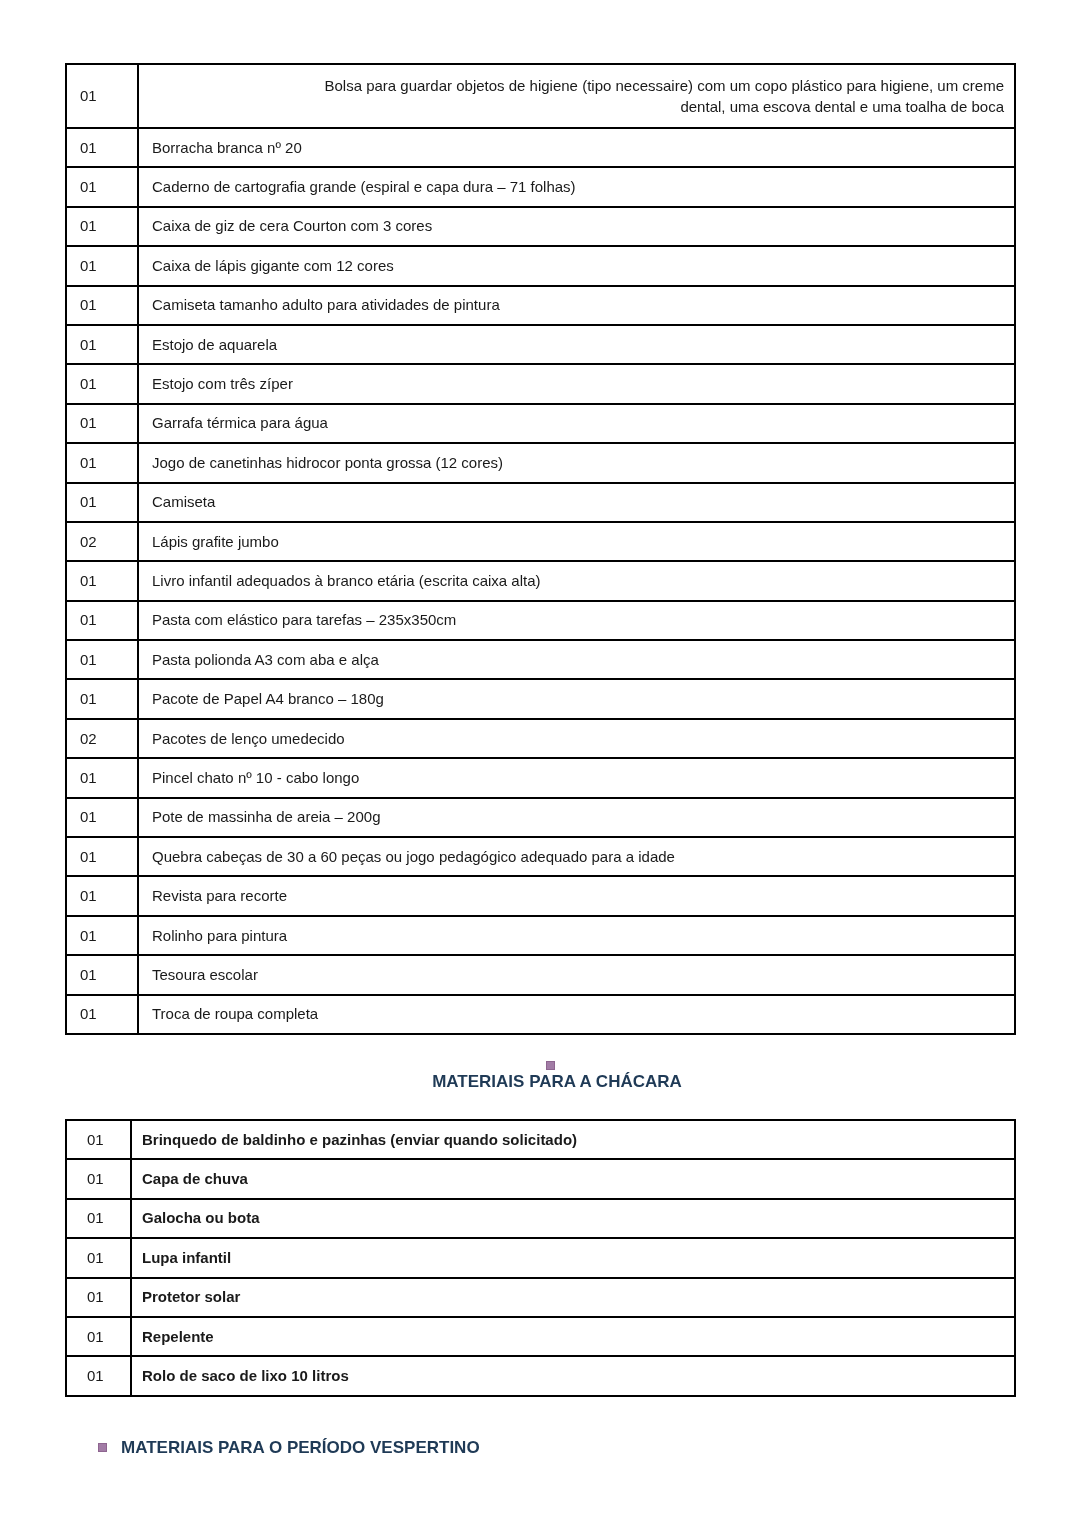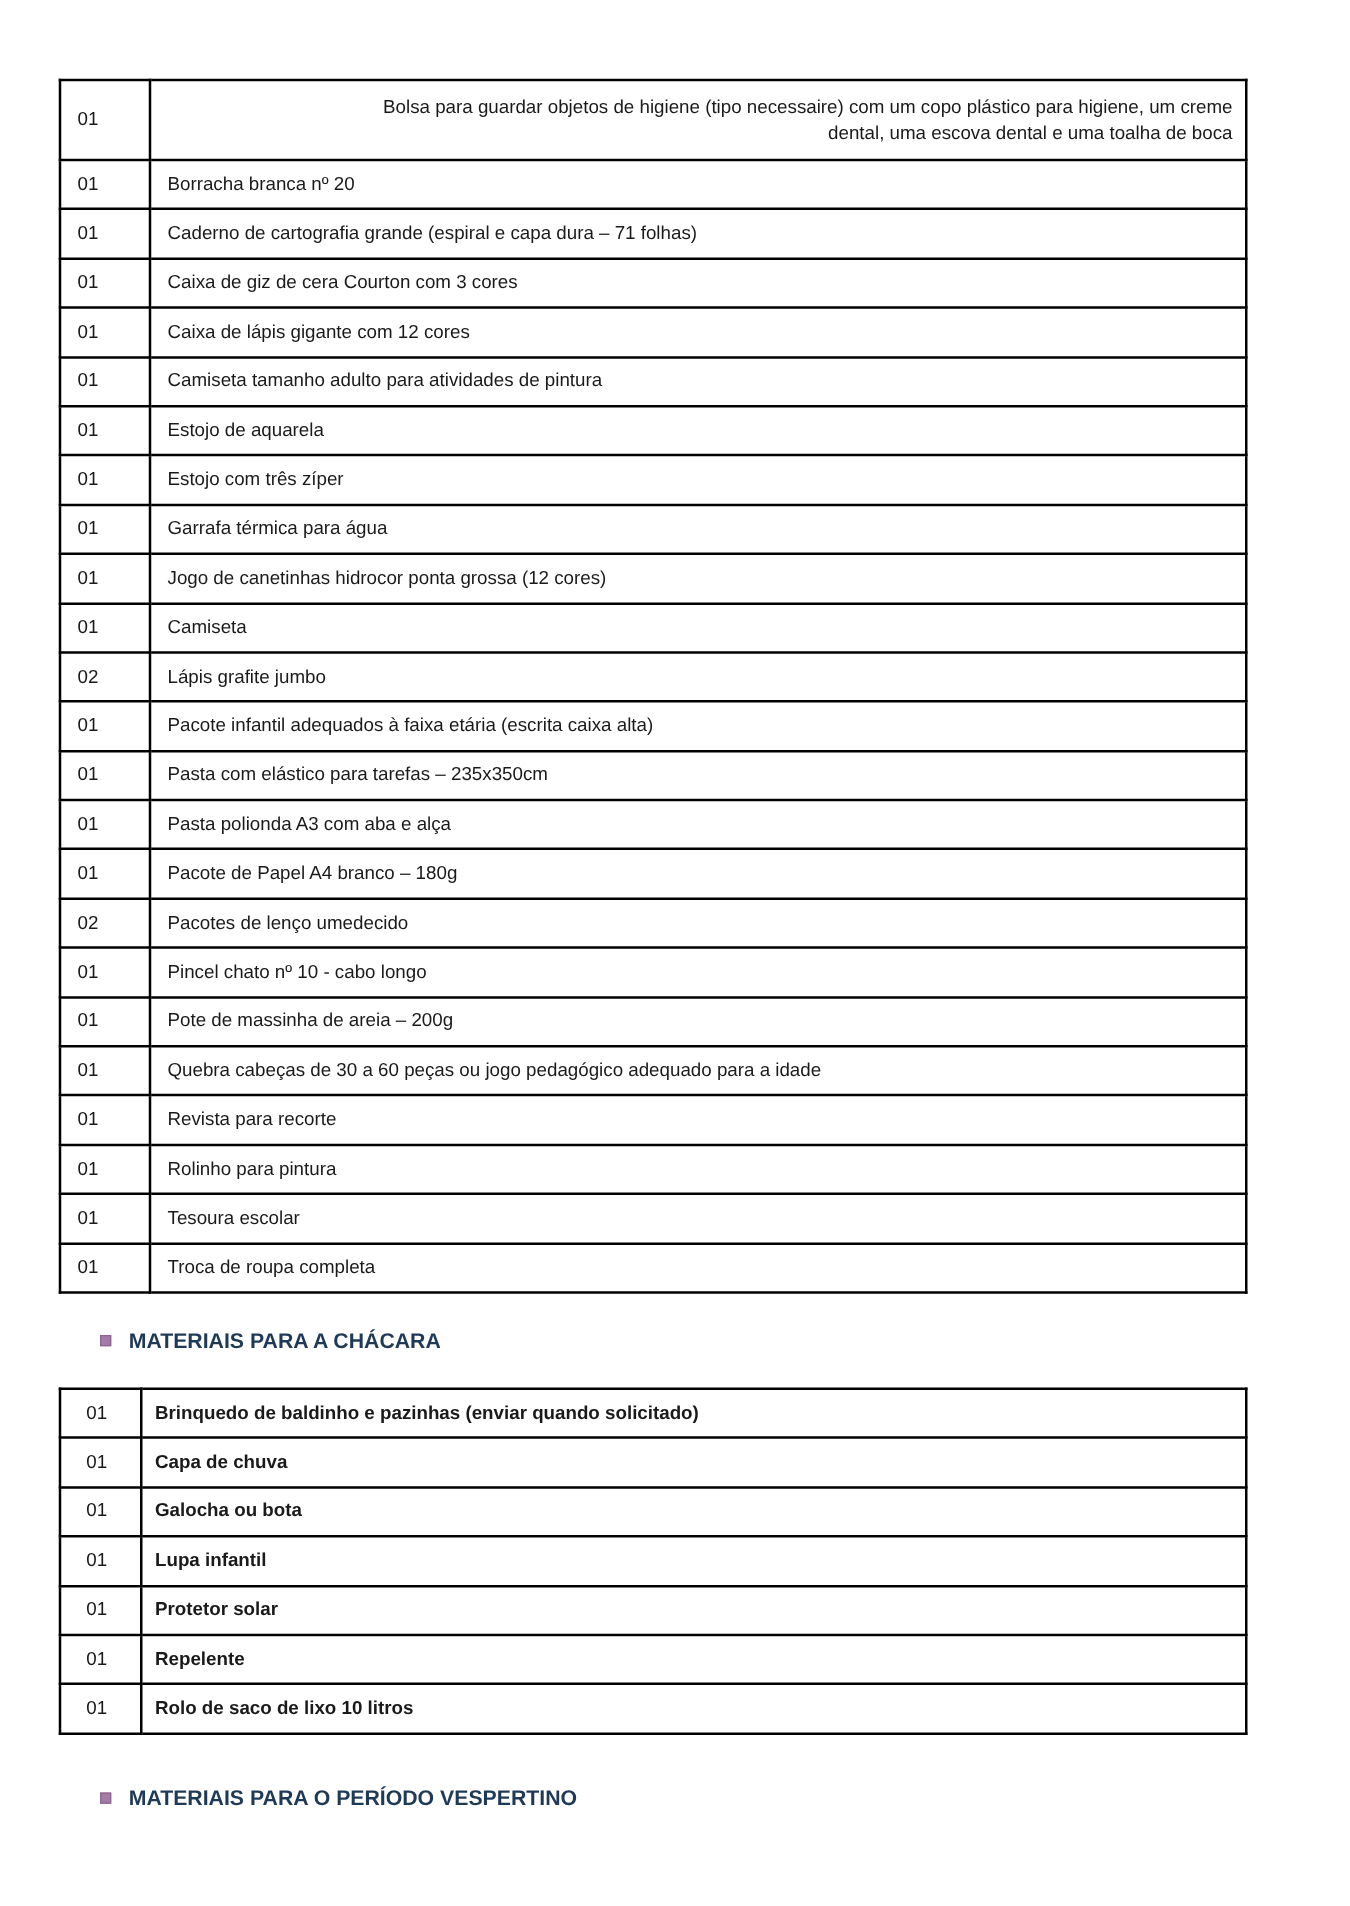--- a/index.html
+++ b/index.html
@@ -8,21 +8,21 @@
     background: #ffffff;
   }
   .page {
     position: relative;
     width: 1080px;
     height: 1525px;
     background: #ffffff;
     font-family: "Liberation Sans", sans-serif;
     color: var(--text, #1a1a1a);
     box-sizing: border-box;
-    padding: 63px 64px 0 47px;
+    padding: 63px 64px 0 65px;
     overflow: hidden;
   }
   table.supply-table {
     width: 951px;
     border-collapse: collapse;
     table-layout: fixed;
   }
   table.supply-table td {
     border: 2px solid var(--border, #000000);
     vertical-align: middle;
@@ -55,21 +55,21 @@
   .section-heading .bullet {
     display: inline-block;
     width: 9px;
     height: 9px;
     margin-right: 14px;
     background: var(--bullet, #a27ca6);
     border: 1px solid var(--bullet-edge, #8e6590);
     box-sizing: border-box;
     flex: 0 0 auto;
   }
-  .heading-1 { margin-top: 26px; }
+  .heading-1 { margin-top: 26px; flex-direction: column; }
   .table-2   { margin-top: 26px; }
   .heading-2 { margin-top: 39px; }
 </style>
 </head>
 <body>
 
 <div class="page">
 
   <table class="supply-table t1 table-1">
     <colgroup>
@@ -121,21 +121,21 @@
         <tr>
           <td class="qty">01</td>
           <td class="item">Camiseta</td>
         </tr>
         <tr>
           <td class="qty">02</td>
           <td class="item">Lápis grafite jumbo</td>
         </tr>
         <tr>
           <td class="qty">01</td>
-          <td class="item">Pacote infantil adequados à faixa etária (escrita caixa alta)</td>
+          <td class="item">Livro infantil adequados à branco etária (escrita caixa alta)</td>
         </tr>
         <tr>
           <td class="qty">01</td>
           <td class="item">Pasta com elástico para tarefas – 235x350cm</td>
         </tr>
         <tr>
           <td class="qty">01</td>
           <td class="item">Pasta polionda A3 com aba e alça</td>
         </tr>
         <tr>

